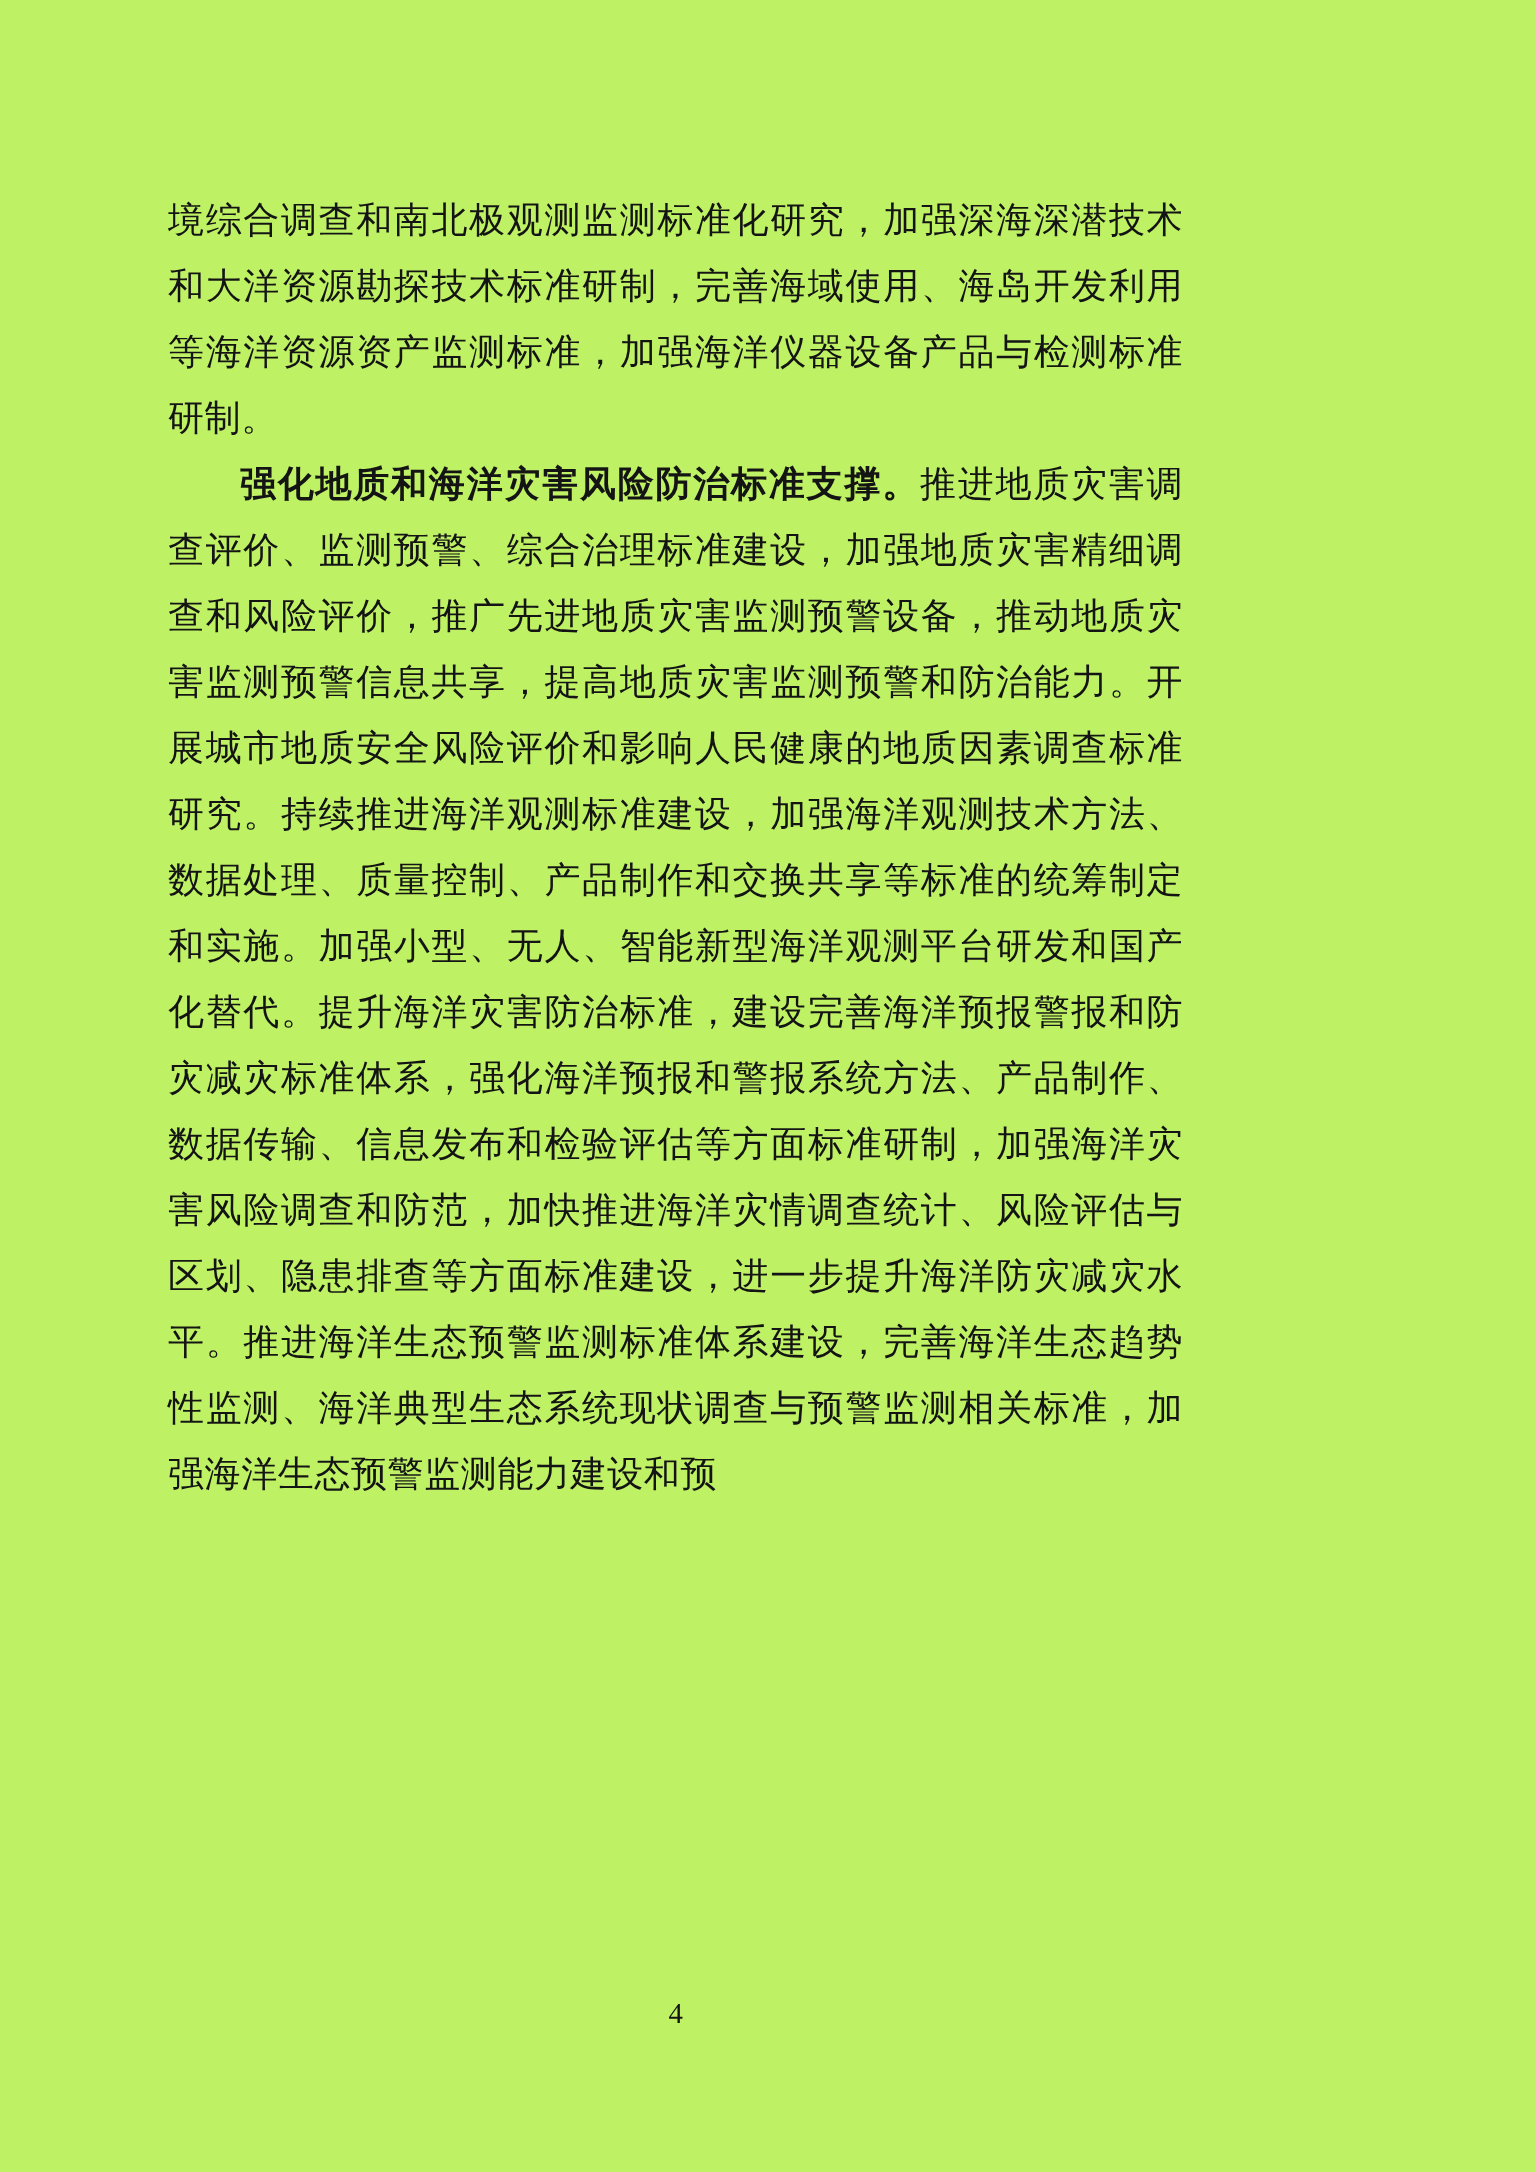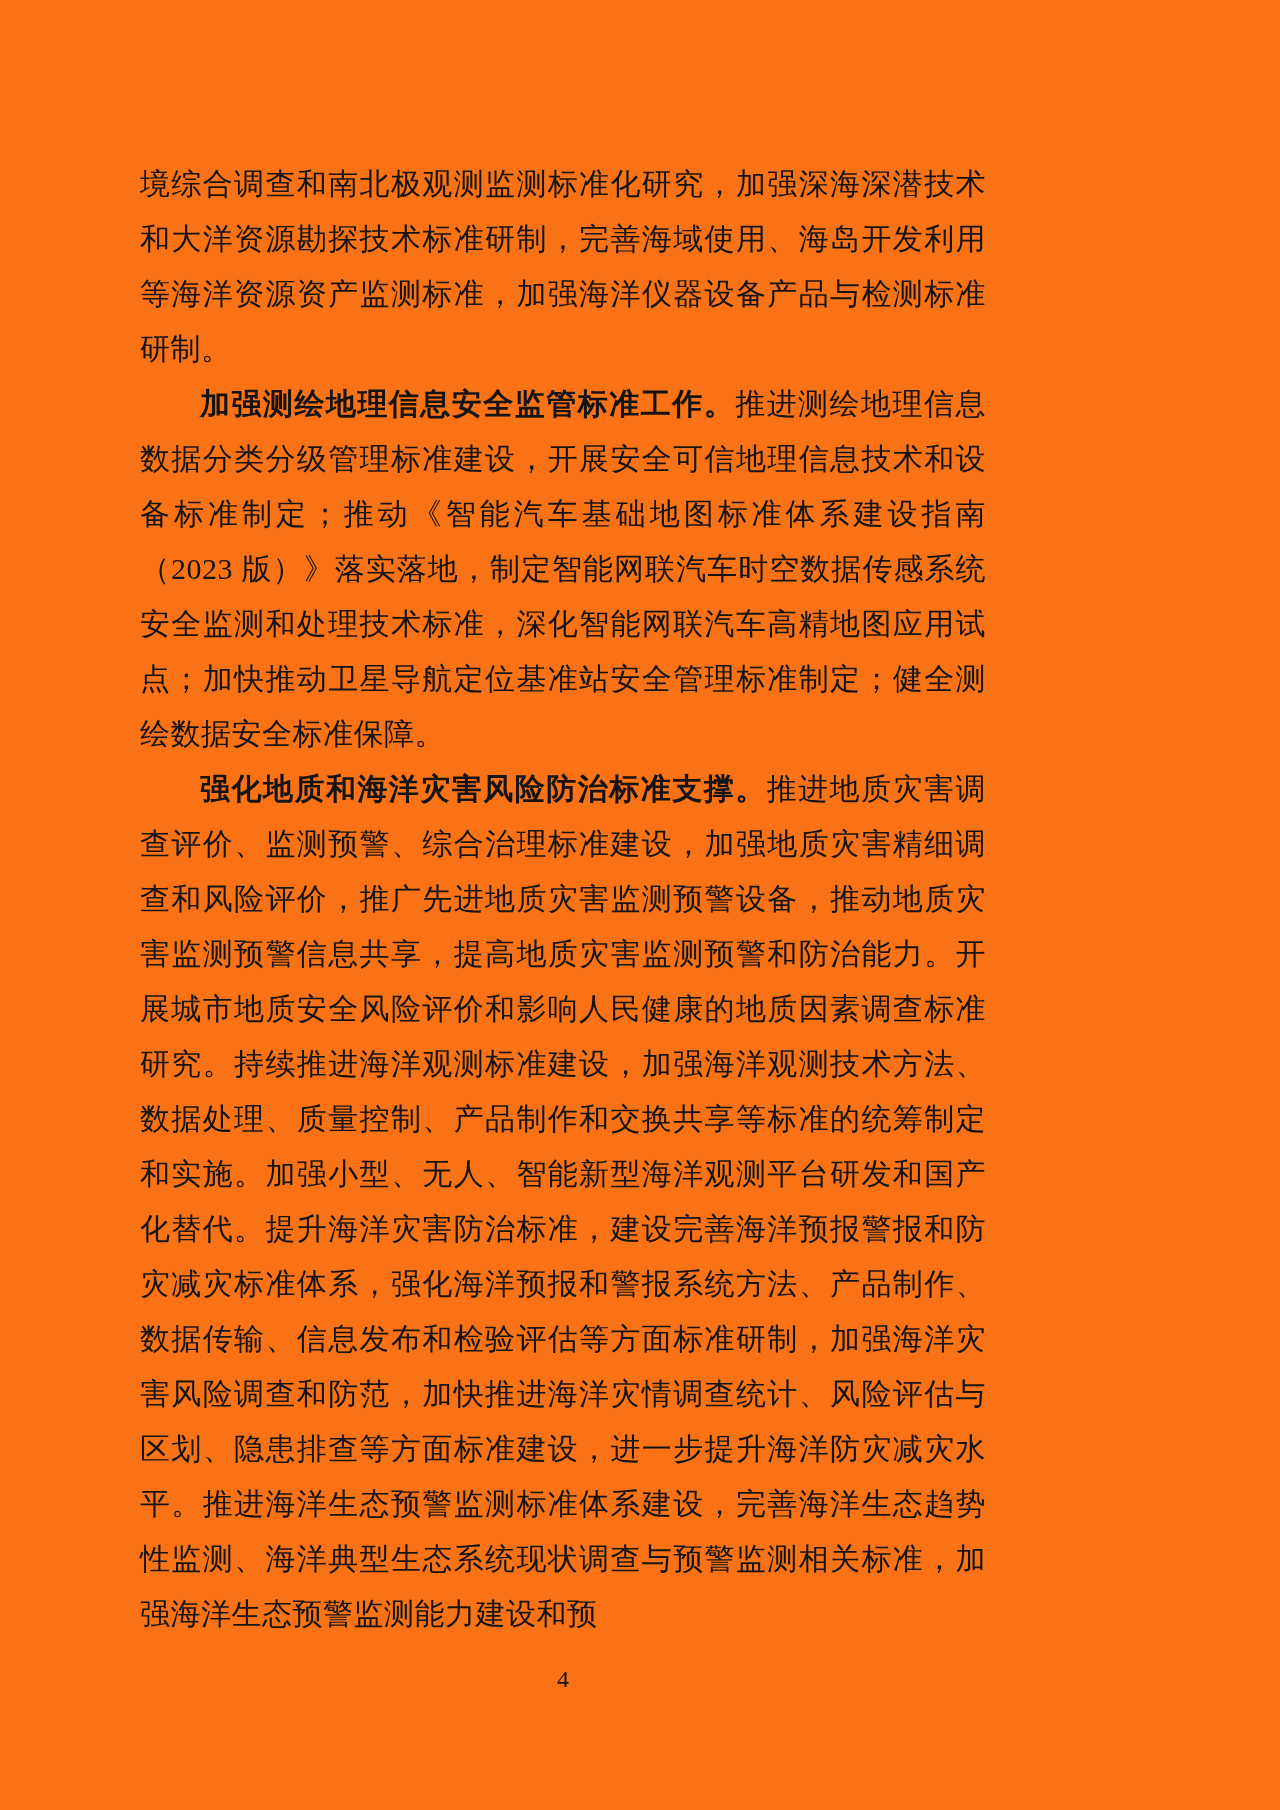--- a/index.html
+++ b/index.html
@@ -10,21 +10,21 @@
   body {
     width: 1280px;
     height: 1810px;
     position: relative;
     font-family: "Liberation Serif", "DejaVu Serif", serif;
     overflow: hidden;
   }
   .page {
     position: absolute;
     inset: 0;
-    background: #f97316;
+    background: #bef264;
   }
   .text-block {
     position: absolute;
     left: 140px;
     top: 156px;
     width: 846px;
     font-size: 30px;
     line-height: 55px;
     text-align: justify;
     text-justify: inter-ideograph;
@@ -55,21 +55,20 @@
 </style>
 </head>
 <body>
 
 <div class="page">
 
   <div class="text-block">
 
     <p class="para no-indent"><b class="lead"></b><span>境综合调查和南北极观测监测标准化研究，加强深海深潜技术和大洋资源勘探技术标准研制，完善海域使用、海岛开发利用等海洋资源资产监测标准，加强海洋仪器设备产品与检测标准研制。</span></p>
 
-    <p class="para"><b class="lead">加强测绘地理信息安全监管标准工作。</b><span>推进测绘地理信息数据分类分级管理标准建设，开展安全可信地理信息技术和设备标准制定；推动《智能汽车基础地图标准体系建设指南（2023 版）》落实落地，制定智能网联汽车时空数据传感系统安全监测和处理技术标准，深化智能网联汽车高精地图应用试点；加快推动卫星导航定位基准站安全管理标准制定；健全测绘数据安全标准保障。</span></p>
 
     <p class="para"><b class="lead">强化地质和海洋灾害风险防治标准支撑。</b><span>推进地质灾害调查评价、监测预警、综合治理标准建设，加强地质灾害精细调查和风险评价，推广先进地质灾害监测预警设备，推动地质灾害监测预警信息共享，提高地质灾害监测预警和防治能力。开展城市地质安全风险评价和影响人民健康的地质因素调查标准研究。持续推进海洋观测标准建设，加强海洋观测技术方法、数据处理、质量控制、产品制作和交换共享等标准的统筹制定和实施。加强小型、无人、智能新型海洋观测平台研发和国产化替代。提升海洋灾害防治标准，建设完善海洋预报警报和防灾减灾标准体系，强化海洋预报和警报系统方法、产品制作、数据传输、信息发布和检验评估等方面标准研制，加强海洋灾害风险调查和防范，加快推进海洋灾情调查统计、风险评估与区划、隐患排查等方面标准建设，进一步提升海洋防灾减灾水平。推进海洋生态预警监测标准体系建设，完善海洋生态趋势性监测、海洋典型生态系统现状调查与预警监测相关标准，加强海洋生态预警监测能力建设和预</span></p>
 
   </div>
 
   <div class="page-number">4</div>
 
 </div>
 
 </body></html>

